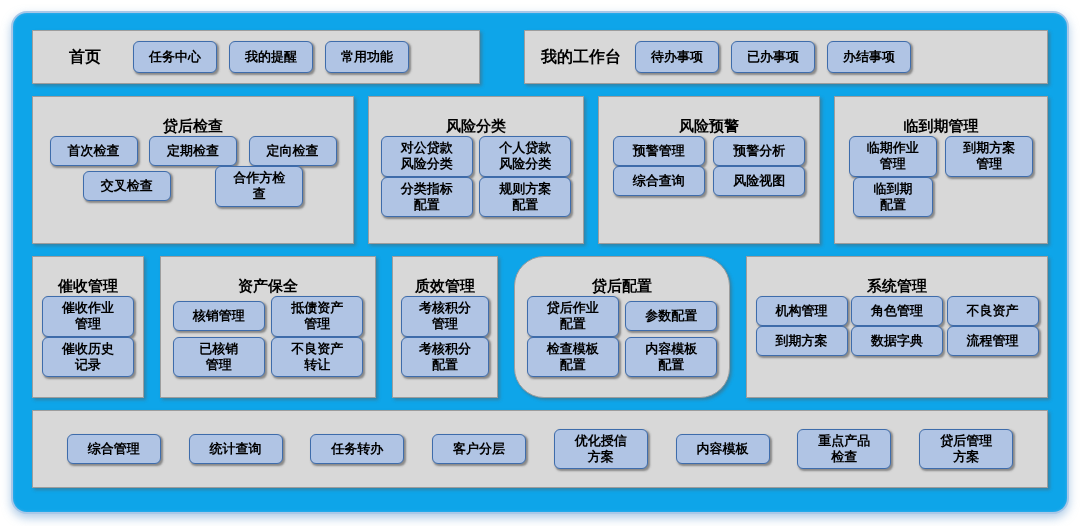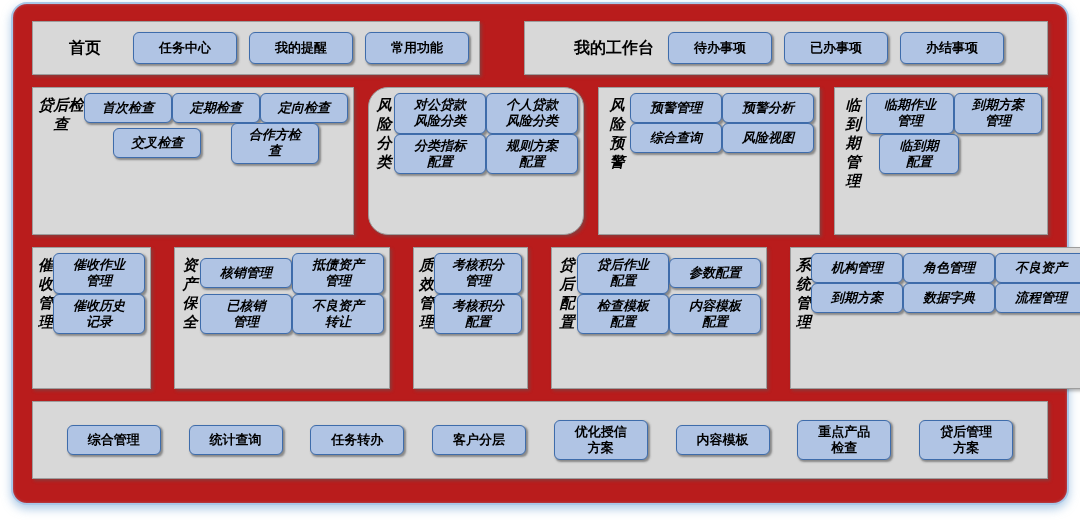--- a/index.html
+++ b/index.html
@@ -3,69 +3,69 @@
 <meta charset="utf-8">
 <style>
   html,body{margin:0;padding:0;}
   body{
     width:1080px;height:526px;overflow:hidden;
     background:#ffffff;
     font-family:"Liberation Sans","DejaVu Sans",sans-serif;
     color:#000;
   }
   .frame{
-    box-sizing:border-box;width:1058px;height:503px;margin:2px auto 0;
-    background:#b91c1c;
+    box-sizing:border-box;width:1058px;height:503px;margin:11px auto 0;
+    background:#0ea5e9;
     border:2px solid var(--frame-border,#a9c7e7);
     border-radius:16px;
     box-shadow:0 4px 10px rgba(110,160,210,.55), inset 0 0 3px rgba(160,200,240,.4);
     padding:17px 19px;
   }
   .rowflex{display:flex;}
   .row-top{gap:44px;height:54px;margin-bottom:12px;}
   .row-mid{gap:14px;height:148px;margin-bottom:12px;}
-  .row-low{gap:23px;height:142px;margin-bottom:12px;}
+  .row-low{gap:16px;height:142px;margin-bottom:12px;}
   .panel{
     box-sizing:border-box;
     background:var(--panel-bg,#d8d8d8);
     border:1px solid var(--panel-border,#9d9d9d);
     box-shadow:2px 2px 3px rgba(90,90,90,.45);
   }
   .panel-inline{display:flex;align-items:center;gap:12px;padding:0 10px;}
   .panel-label{font-size:16px;font-weight:700;white-space:nowrap;}
   .home-panel{flex:0 0 448px;}
   .home-panel .panel-label{margin:0 20px 0 26px;}
-  .workbench-panel{flex:1;justify-content:center;}
+  .workbench-panel{flex:1;}
   .workbench-panel .panel-label{margin:0 2px 0 6px;}
-  .panel-grid{display:flex;flex-direction:row;padding:5px 5px 8px;font-style:italic;}
+  .panel-grid{display:flex;flex-direction:column;padding:17px 5px 8px;}
   .panel-title{margin:3px 0 0;text-align:center;font-size:15px;font-weight:700;}
   .rows{flex:1;display:flex;flex-direction:column;justify-content:flex-start;}
   .btn-row{display:flex;justify-content:space-evenly;align-items:center;}
   .btn-row.left{justify-content:flex-start;padding-left:13px;}
   .btn{
     box-sizing:border-box;display:flex;align-items:center;justify-content:center;
     text-align:center;
     background:var(--button-bg,#b0c4e4);
     border:1px solid var(--button-border,#3e6cab);
     border-radius:6px;
     box-shadow:1.5px 1.5px 2px rgba(70,70,70,.55);
     font-size:13px;font-weight:600;line-height:1.25;
     white-space:pre-line;
     min-height:30px;padding:3px 4px;cursor:pointer;
   }
   .w80{width:80px}.w88{width:88px}.w92{width:92px}.w94{width:94px}
-  .wtop{width:104px;min-height:32px;}
+  .wtop{width:84px;min-height:32px;}
   .inspection-panel{flex:0 0 322px;}
-  .classification-panel{flex:0 0 216px;border-radius:20px;}
+  .classification-panel{flex:0 0 216px;}
   .warning-panel{flex:0 0 222px;}
   .maturity-panel{flex:1;}
   .collection-panel{flex:0 0 112px;}
   .asset-panel{flex:0 0 216px;}
   .quality-panel{flex:0 0 106px;}
-  .config-panel{flex:0 0 216px;}
+  .config-panel{flex:0 0 216px;border-radius:30px;}
   .system-panel{flex:1;}
   .bottom-panel{height:78px;display:flex;align-items:center;justify-content:space-evenly;padding:0 6px;}
 </style>
 </head>
 <body>
 
 <div class="frame">
 
   <div class="rowflex row-top">
     <section class="panel panel-inline home-panel">

